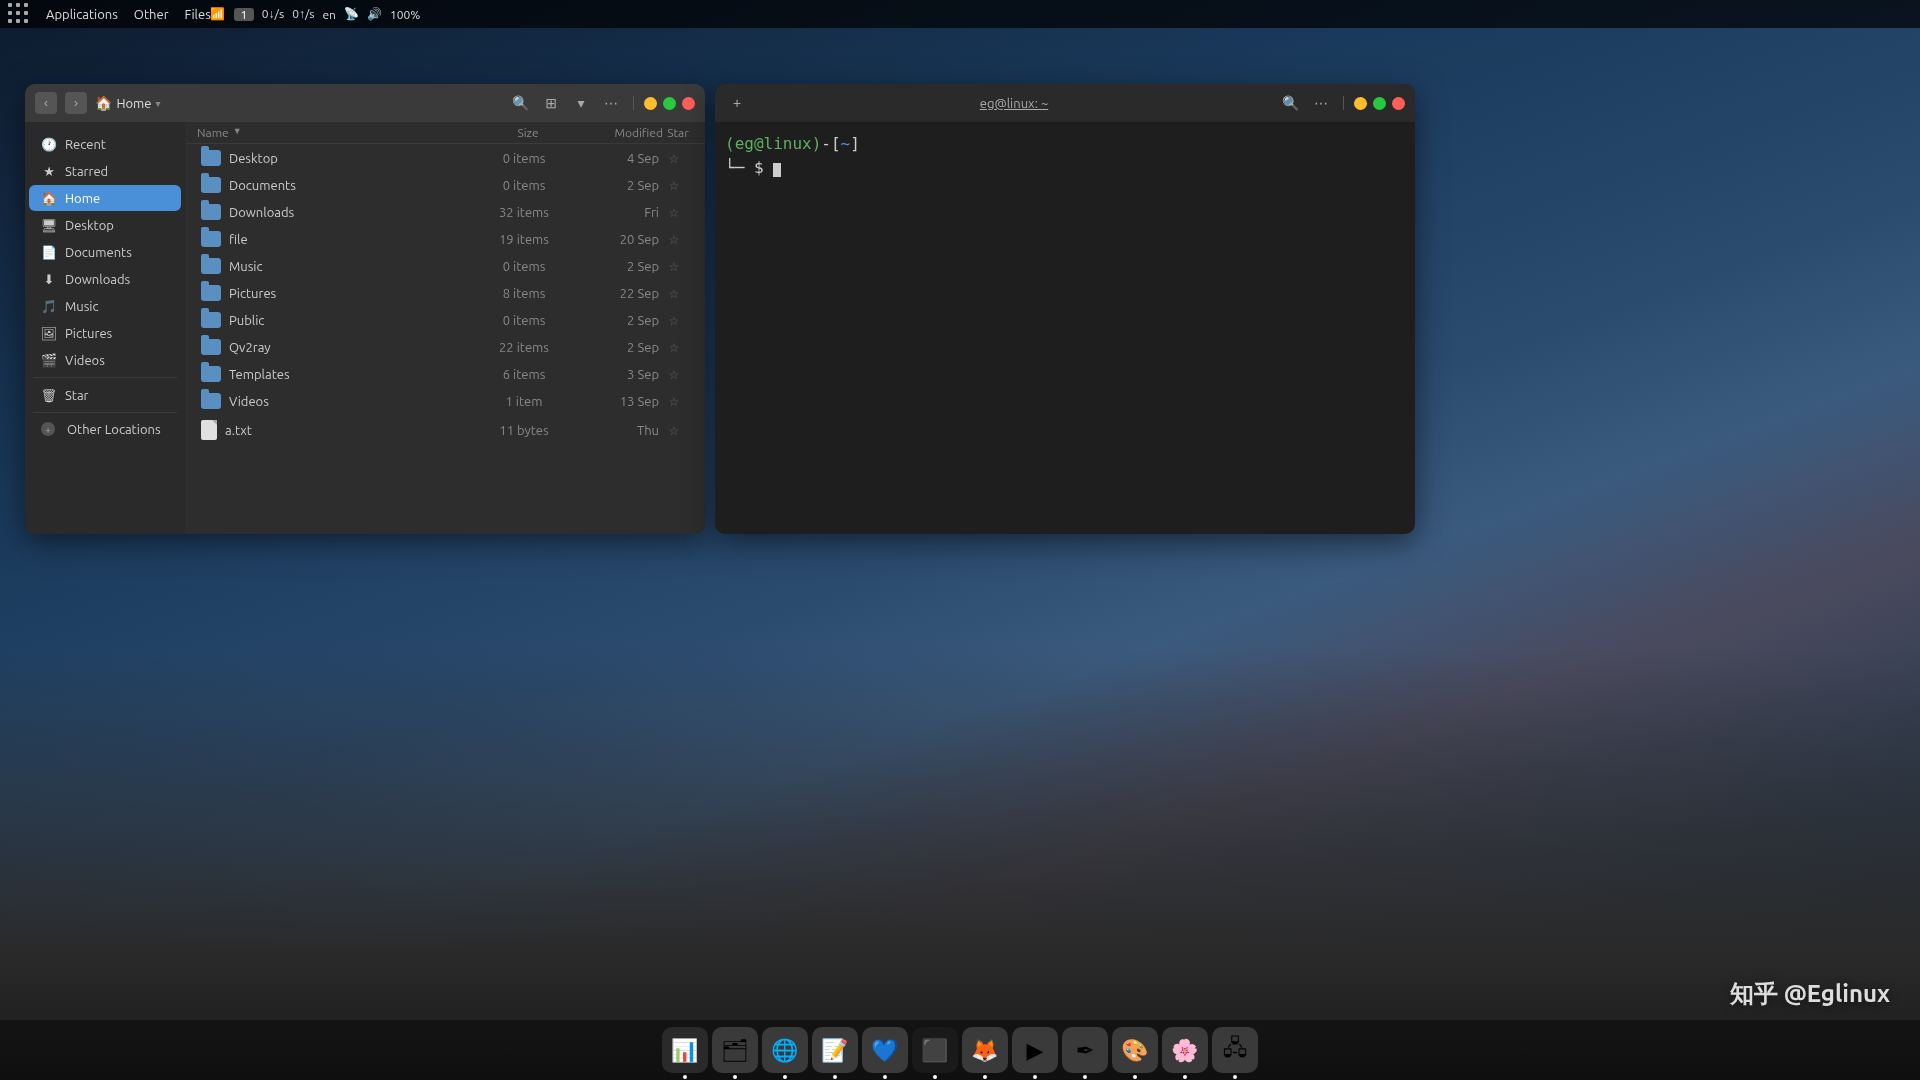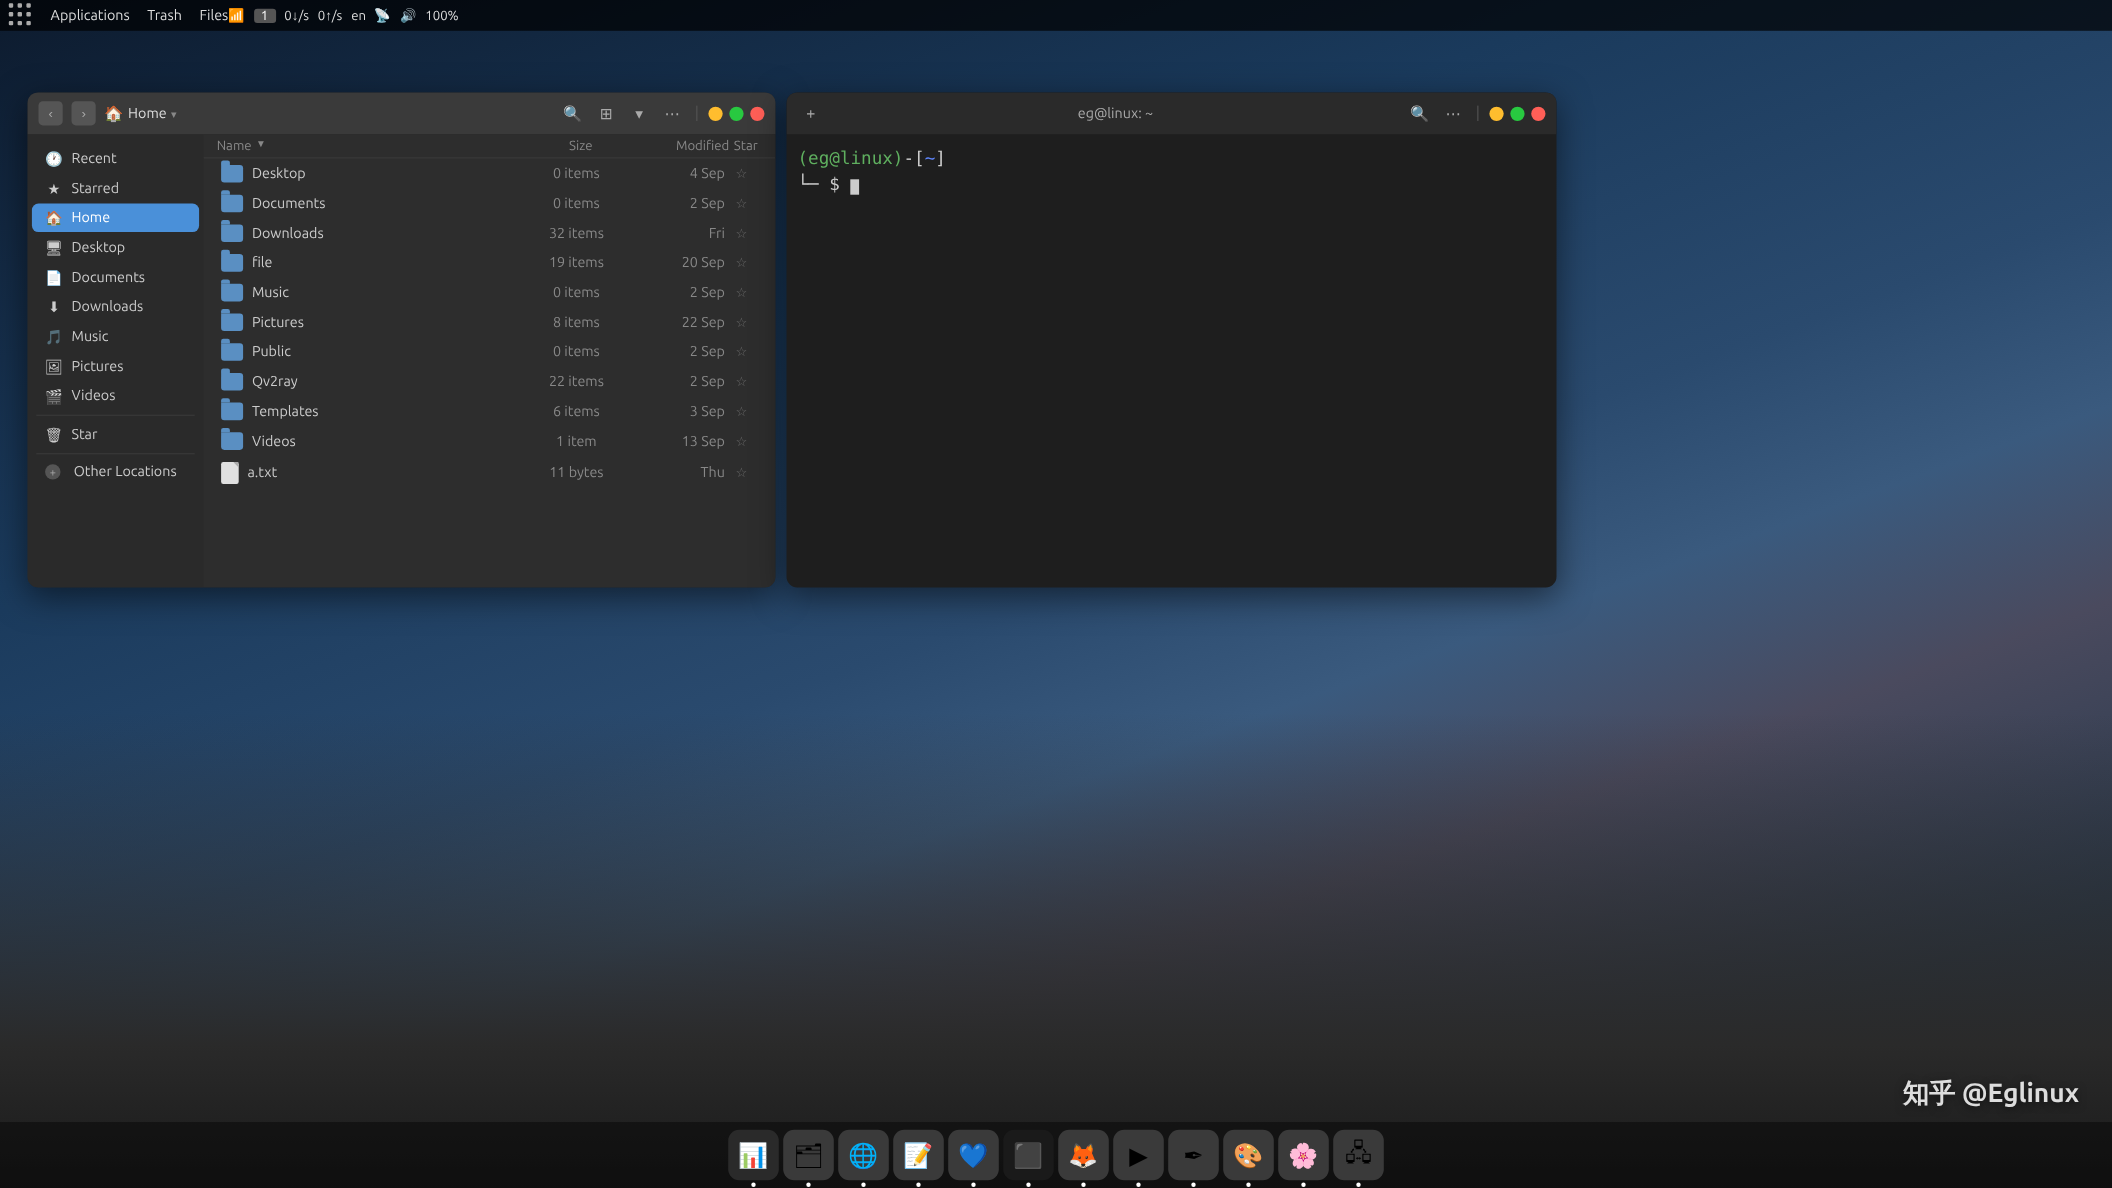--- a/index.html
+++ b/index.html
@@ -360,20 +360,21 @@
       display: flex;
       align-items: center;
       padding: 0 10px;
       gap: 8px;
     }
     .term-title {
       flex: 1;
       text-align: center;
       color: #aaa;
       font-size: 13px;
+      text-decoration: underline;
     }
     .term-actions {
       display: flex;
       align-items: center;
       gap: 6px;
     }
     .term-body {
       flex: 1;
       padding: 10px;
       font-family: monospace;
@@ -423,21 +424,21 @@
         <span></span>
         <span></span>
       <span></span>
         <span></span>
         <span></span>
       <span></span>
         <span></span>
         <span></span>
     </div>
     <span>Applications</span>
-    <span>Trash</span>
+    <span>Other</span>
     <span>Files</span>
   </div>
   <div class="topbar-right">
     <span>📶</span>
     <span class="topbar-badge">1</span>
     <span>0↓/s</span>
     <span>0↑/s</span>
     <span>en</span>
     <span>📡</span>
     <span>🔊</span>

